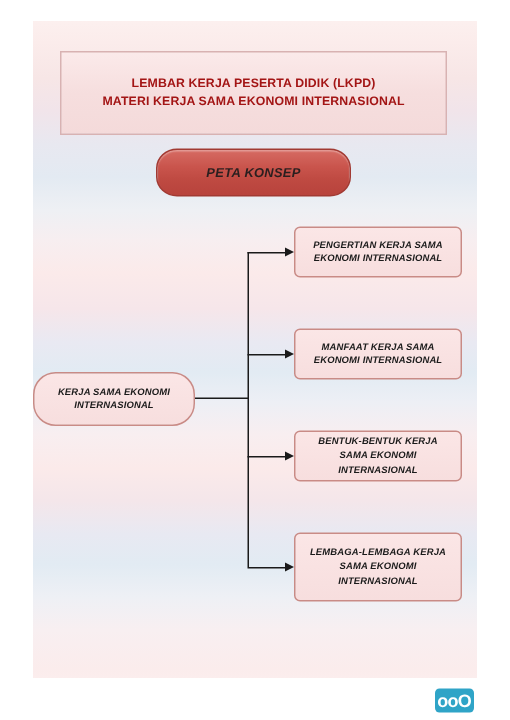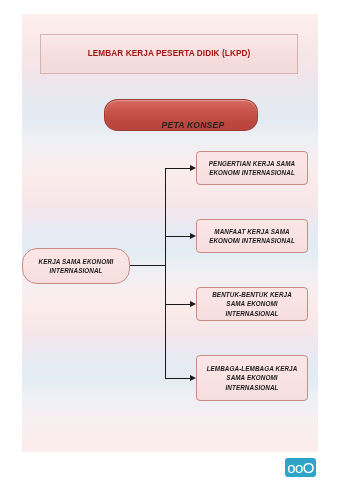--- a/index.html
+++ b/index.html
@@ -50,21 +50,21 @@
   .m-right  { right: 0;  top: 0;   width: 22px;  height: 480px; }
   .m-top    { left: 0;   top: 0;   width: 340px; height: 14px; }
   .m-bottom { left: 0;   bottom: 0;width: 340px; height: 28px; }
 
   
   .title-banner {
     position: absolute;
     left: 40px;
     top: 34px;
     width: 258px;
-    height: 40px;
+    height: 56px;
     background: linear-gradient(to bottom, #fbeaea 0%, #f6dede 50%, #f4dada 100%);
     border: 1px solid #d8b2b2;
     box-sizing: border-box;
     display: flex;
     flex-direction: column;
     align-items: center;
     justify-content: center;
   }
   .title-line {
     color: #a31515;
@@ -81,23 +81,22 @@
     position: absolute;
     left: 104px;
     top: 99px;
     width: 128px;
     height: 30px;
     border-radius: 14px / 13px;
     background: linear-gradient(to bottom, #d66b63 0%, #c9544c 38%, #bf4a42 65%, #b8433c 100%);
     border: 1px solid #a13a33;
     box-shadow: inset 0 1px 1px rgba(255,255,255,0.35);
     display: flex;
-    align-items: flex-end;
-    justify-content: center;
-    padding-left: 24px;
+    align-items: center;
+    justify-content: center;
   }
   .peta-konsep-label {
     color: #2a1f1f;
     font-size: 8.6px;
     font-style: italic;
     font-weight: bold;
     letter-spacing: 0.2px;
   }
 
   
@@ -165,22 +164,22 @@
     display: flex;
     align-items: center;
     height: 16px;
   }
   .logo-mark {
     display: inline-flex;
     align-items: center;
     justify-content: center;
     background: #2fa4c7;
     color: #ffffff;
-    font-size: 15px;
-    font-weight: normal;
+    font-size: 12px;
+    font-weight: bold;
     border-radius: 3px;
     padding: 1px 2px;
     margin-right: 2px;
     letter-spacing: -0.5px;
   }
   .logo-text {
     color: #2b4f8a;
     font-size: 10.5px;
     font-weight: bold;
     letter-spacing: -0.2px;
@@ -191,20 +190,21 @@
 
 <div id="page">
 
   <div class="margin-strip m-left"></div>
   <div class="margin-strip m-right"></div>
   <div class="margin-strip m-top"></div>
   <div class="margin-strip m-bottom"></div>
 
   <div class="title-banner">
     <div class="title-line">LEMBAR KERJA PESERTA DIDIK (LKPD)</div>
+    <div class="title-line">MATERI KERJA SAMA EKONOMI INTERNASIONAL</div>
   </div>
 
   <div class="peta-konsep">
     <span class="peta-konsep-label">PETA KONSEP</span>
   </div>
 
   <div class="conn conn-h-root"></div>
   <div class="conn conn-v-spine"></div>
   <div class="conn conn-b1"></div>
   <div class="conn conn-b2"></div>

